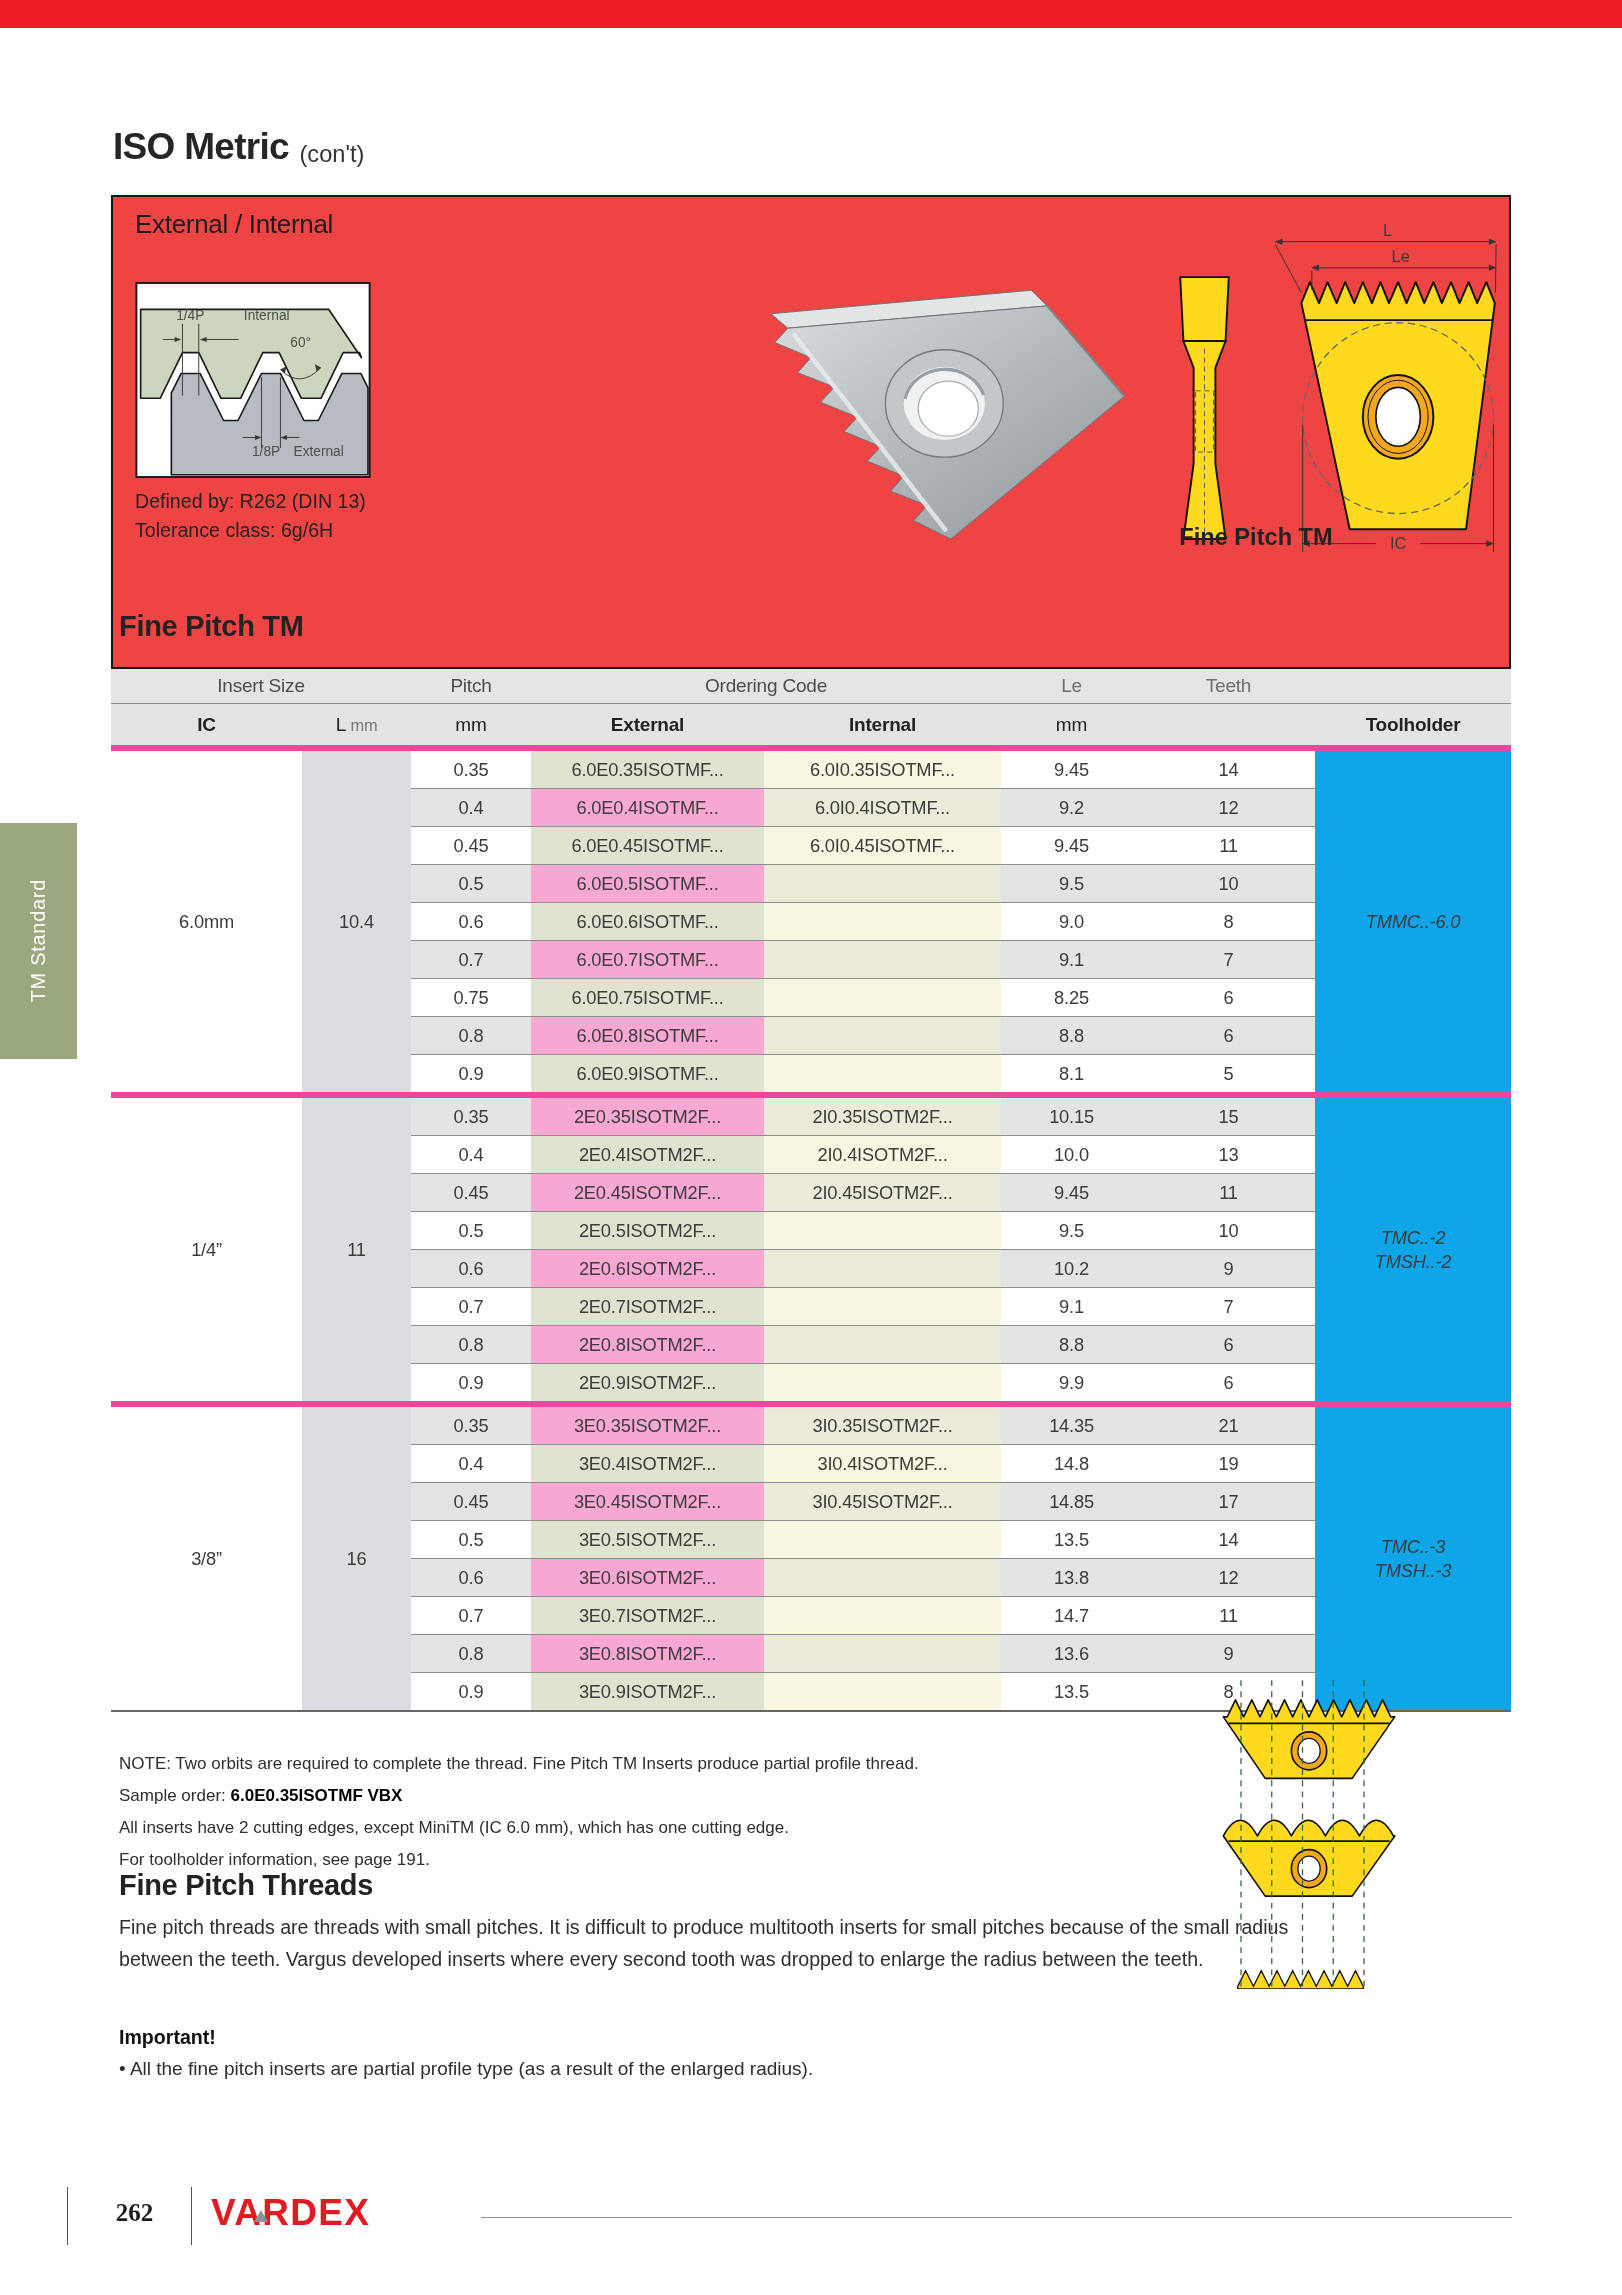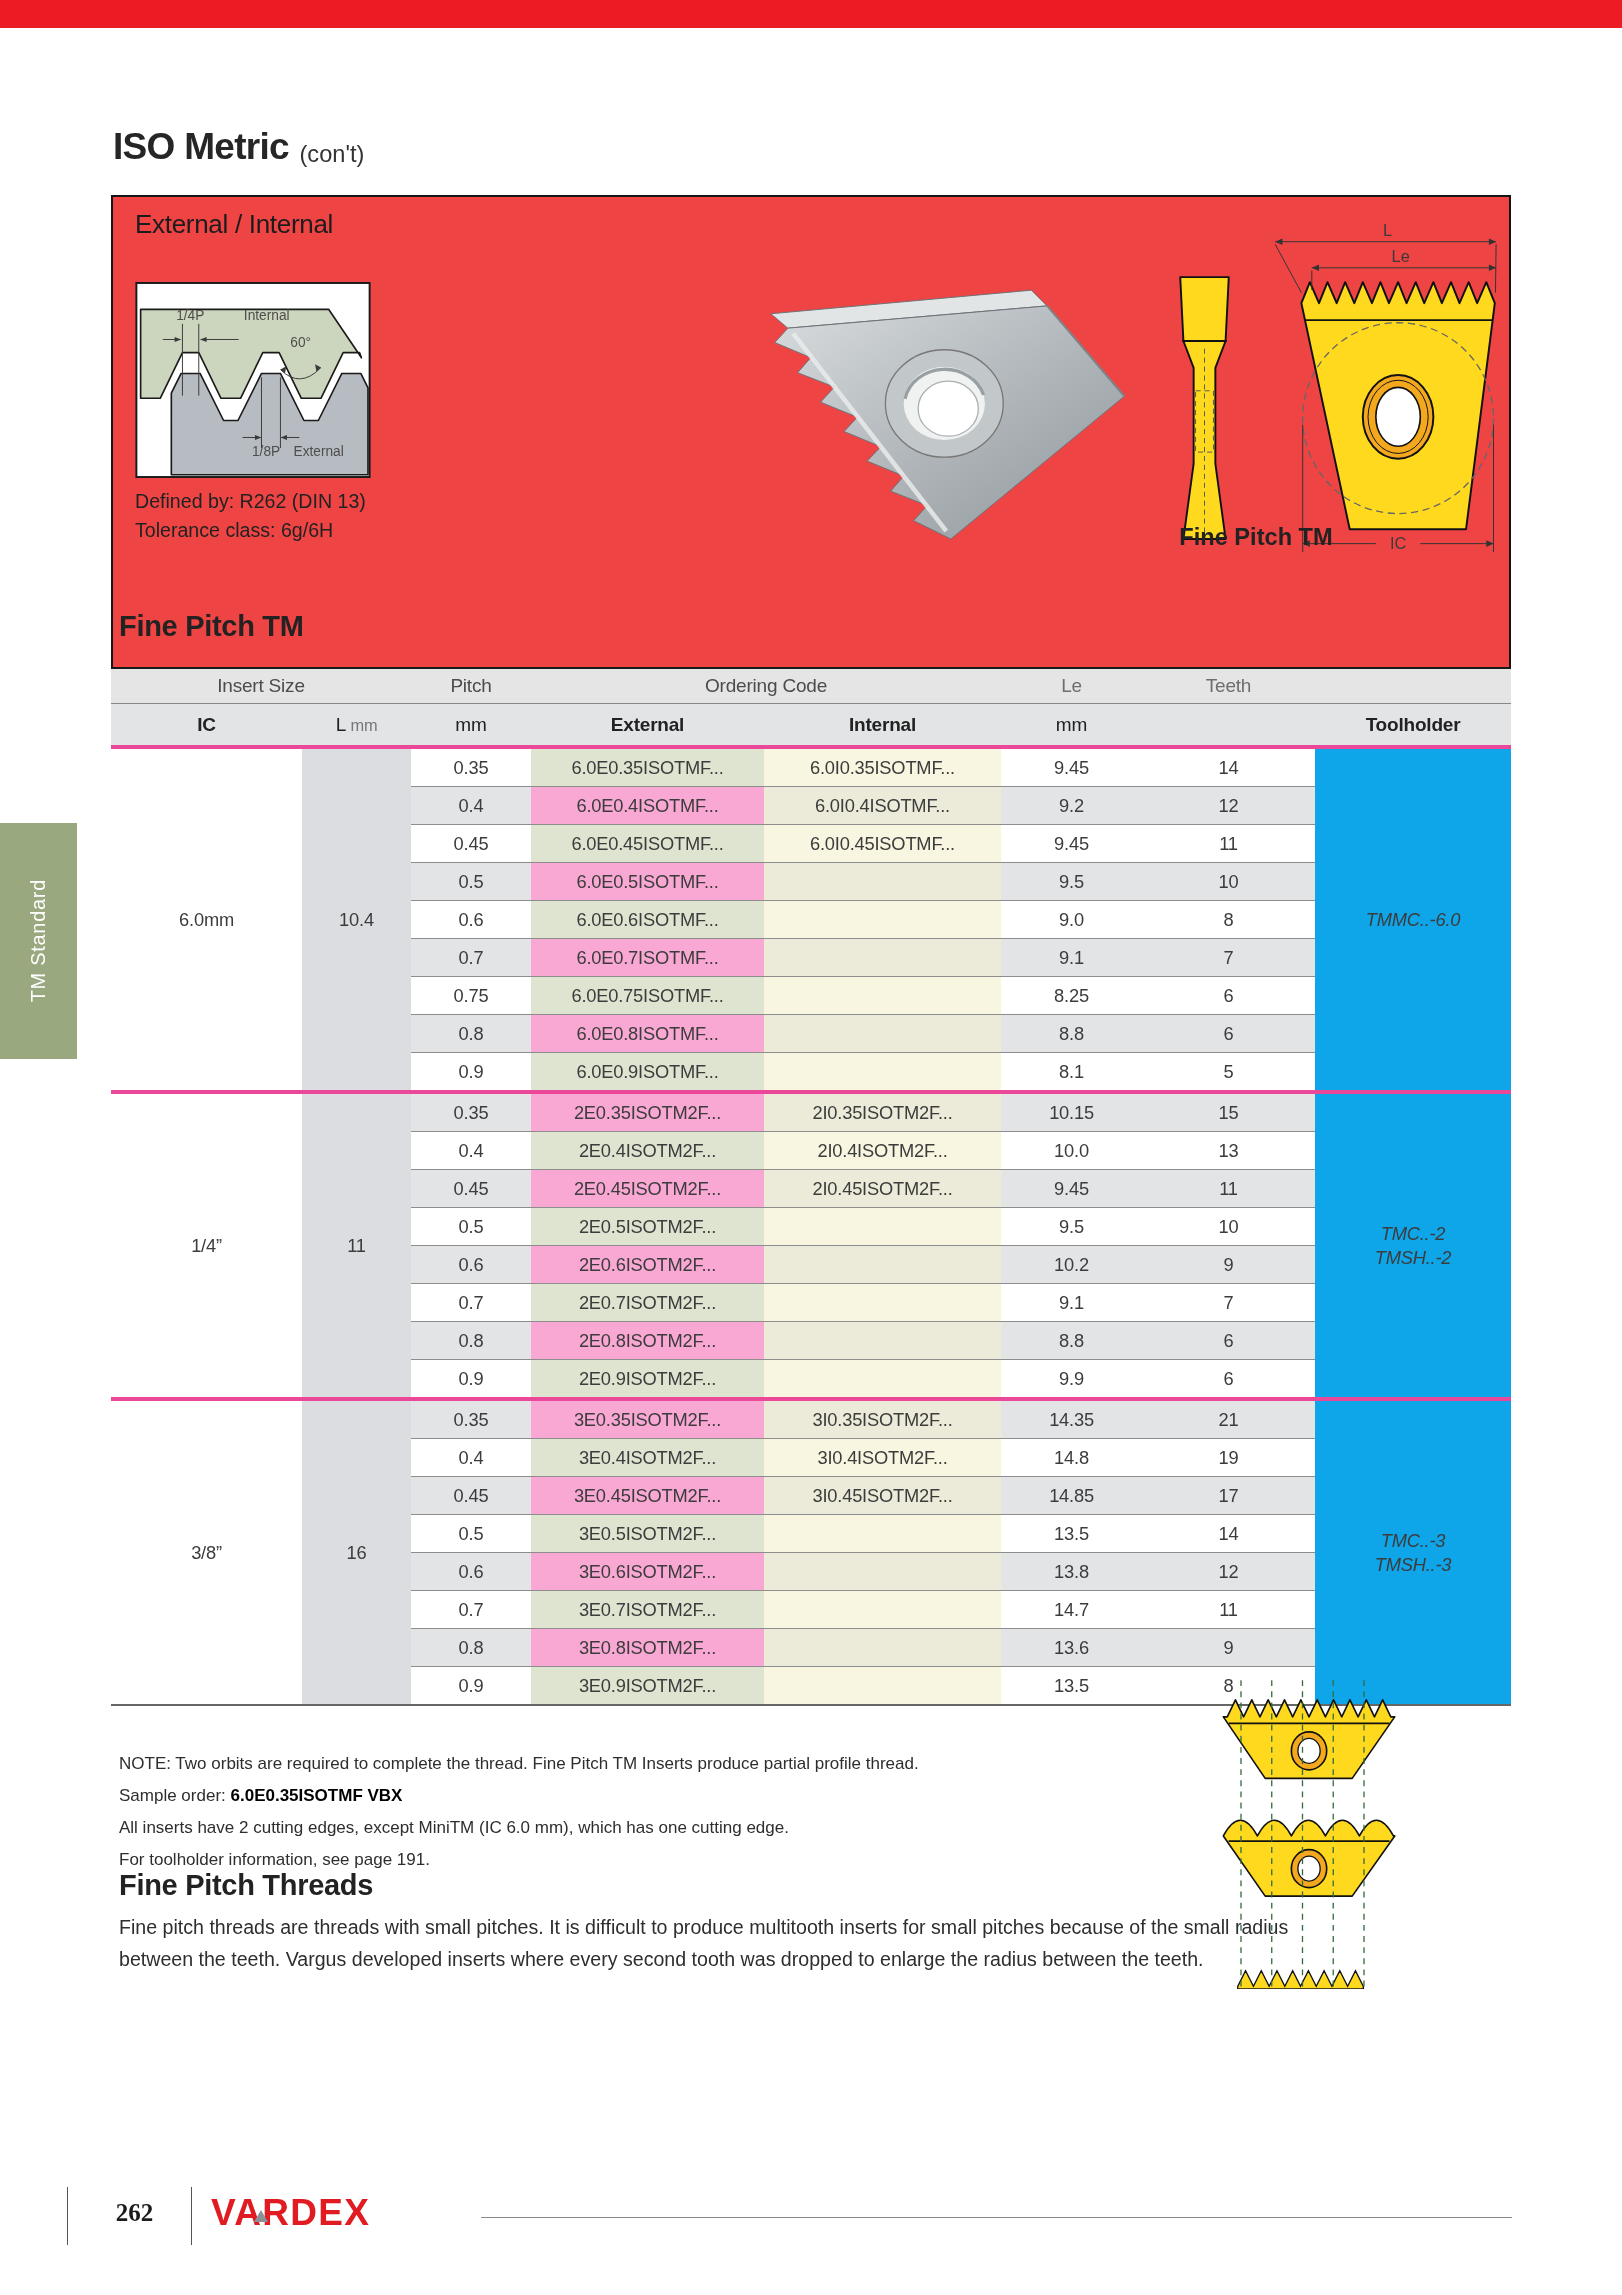--- a/index.html
+++ b/index.html
@@ -33,21 +33,21 @@
   
   #tmtable{position:absolute;left:111px;top:667px;width:1400px;border-collapse:collapse;table-layout:fixed;border-bottom:2px solid #666;}
   #tmtable th,#tmtable td{padding:0;text-align:center;vertical-align:middle;letter-spacing:-0.2px;}
   #tmtable thead .h1 th{background:#e5e5e5;height:34px;font-weight:400;font-size:19px;color:#4c4c4c;
      border-top:2.6px solid #1a1a1a;border-bottom:1.3px solid #888;}
   #tmtable thead .h1 th.lt{color:#6e6e6e;}
   #tmtable thead .h2 th{background:#e3e4e6;height:41px;font-size:19px;color:#222;border-bottom:2px solid #474747;font-weight:700;}
   #tmtable thead .h2 th.rg{font-weight:400;}
   #tmtable thead .h2 .unit{font-size:16.4px;color:#787878;font-weight:400;}
   #tmtable tbody td{height:37px;font-size:18.3px;color:#3c3c3c;border-top:1.3px solid #8d8d8d;}
-  #tmtable tbody tr.gs td{border-top:4px solid #ec4899;}
+  #tmtable tbody tr.gs td{border-top:6px solid #ec4899;}
   td.c-ic{background:#fff;font-size:19.6px;color:#333;}
   td.c-l{background:#dcdde0;font-size:19px;}
   td.c-p,td.c-le,td.c-t{background:#fff;}
   td.c-p.odd,td.c-le.odd,td.c-t.odd{background:#e3e4e6;}
   td.c-e{background:#dfe4d1;color:#474747;}
   td.c-e.odd{background:#f9a8d4;}
   td.c-i{background:#f8f5e0;color:#474747;}
   td.c-i.odd{background:#ecead8;}
   td.c-th{background:#0ea5e9;text-align:left;padding-left:51px;font-size:19px;line-height:1.3;color:#3c3c3c;font-style:italic;}
 
@@ -439,20 +439,24 @@
         <line x1="176" y1="8" x2="176" y2="478"></line>
       <line x1="223" y1="8" x2="223" y2="478"></line>
     </g>
   </svg>
 
   <div id="threads" class="abs">
     <h3>Fine Pitch Threads</h3>
     <p>Fine pitch threads are threads with small pitches. It is difficult to produce multitooth inserts for small pitches because of the small radius between the teeth. Vargus developed inserts where every second tooth was dropped to enlarge the radius between the teeth.</p>
   </div>
 
+  <div id="important" class="abs">
+    <h4>Important!</h4>
+    <p>• All the fine pitch inserts are partial profile type (as a result of the enlarged radius).</p>
+  </div>
 
   <div class="abs vline" style="left:67px;top:2187px;height:58px;"></div>
   <div id="pageno" class="abs">262</div>
   <div class="abs vline" style="left:191px;top:2187px;height:58px;"></div>
   <div id="logo">
     <span>VARDEX</span>
     <span class="tri"></span>
   </div>
   <div id="fline" class="abs"></div>
 

